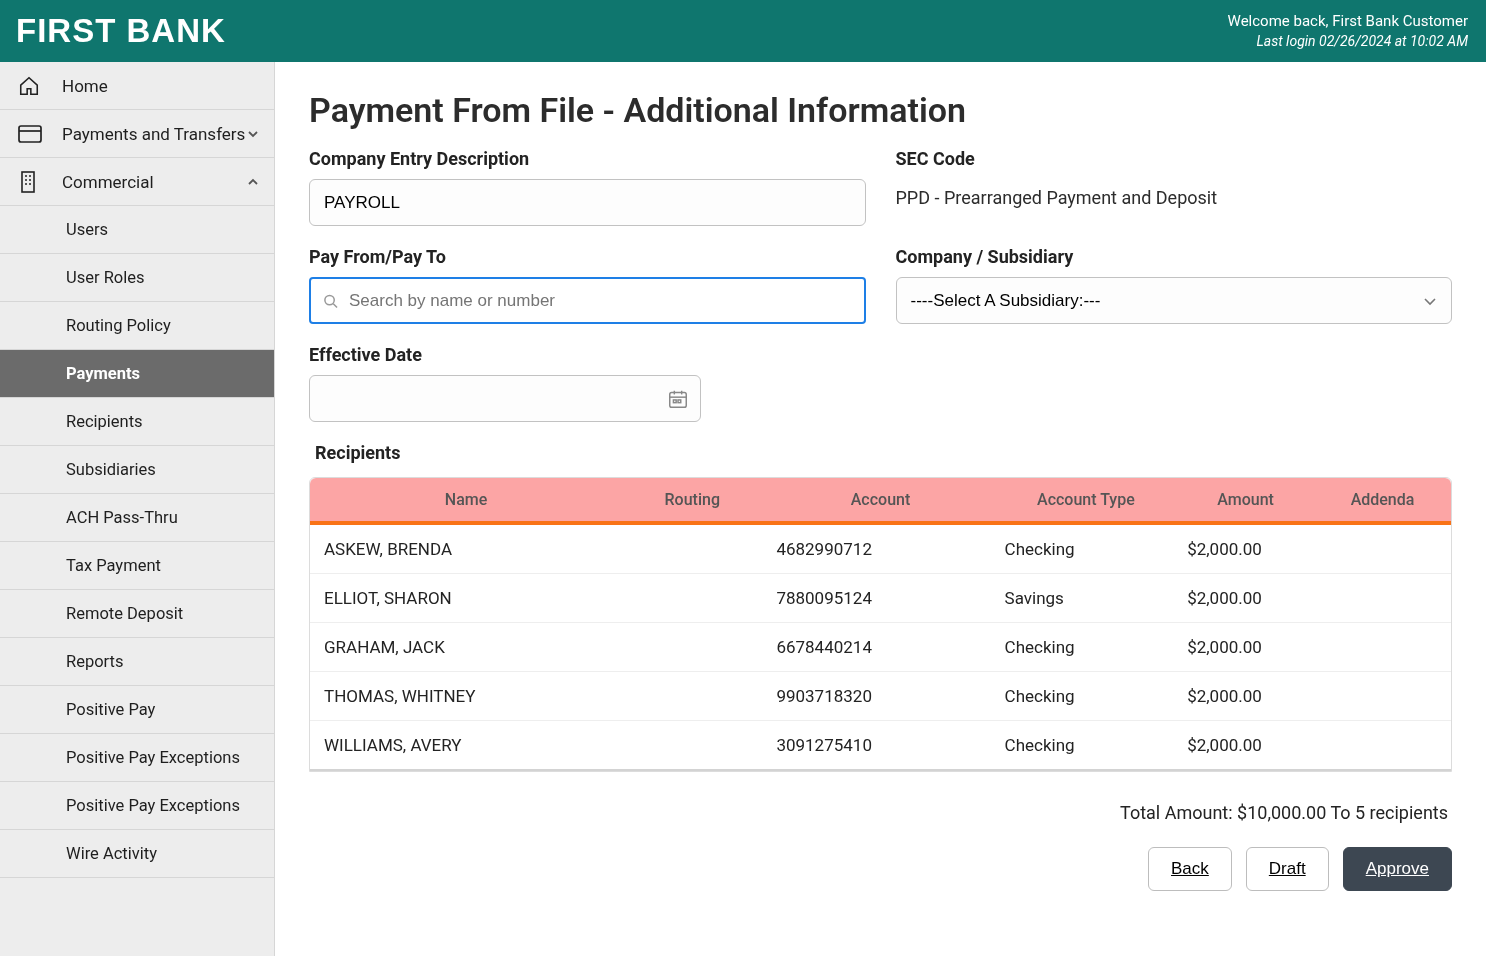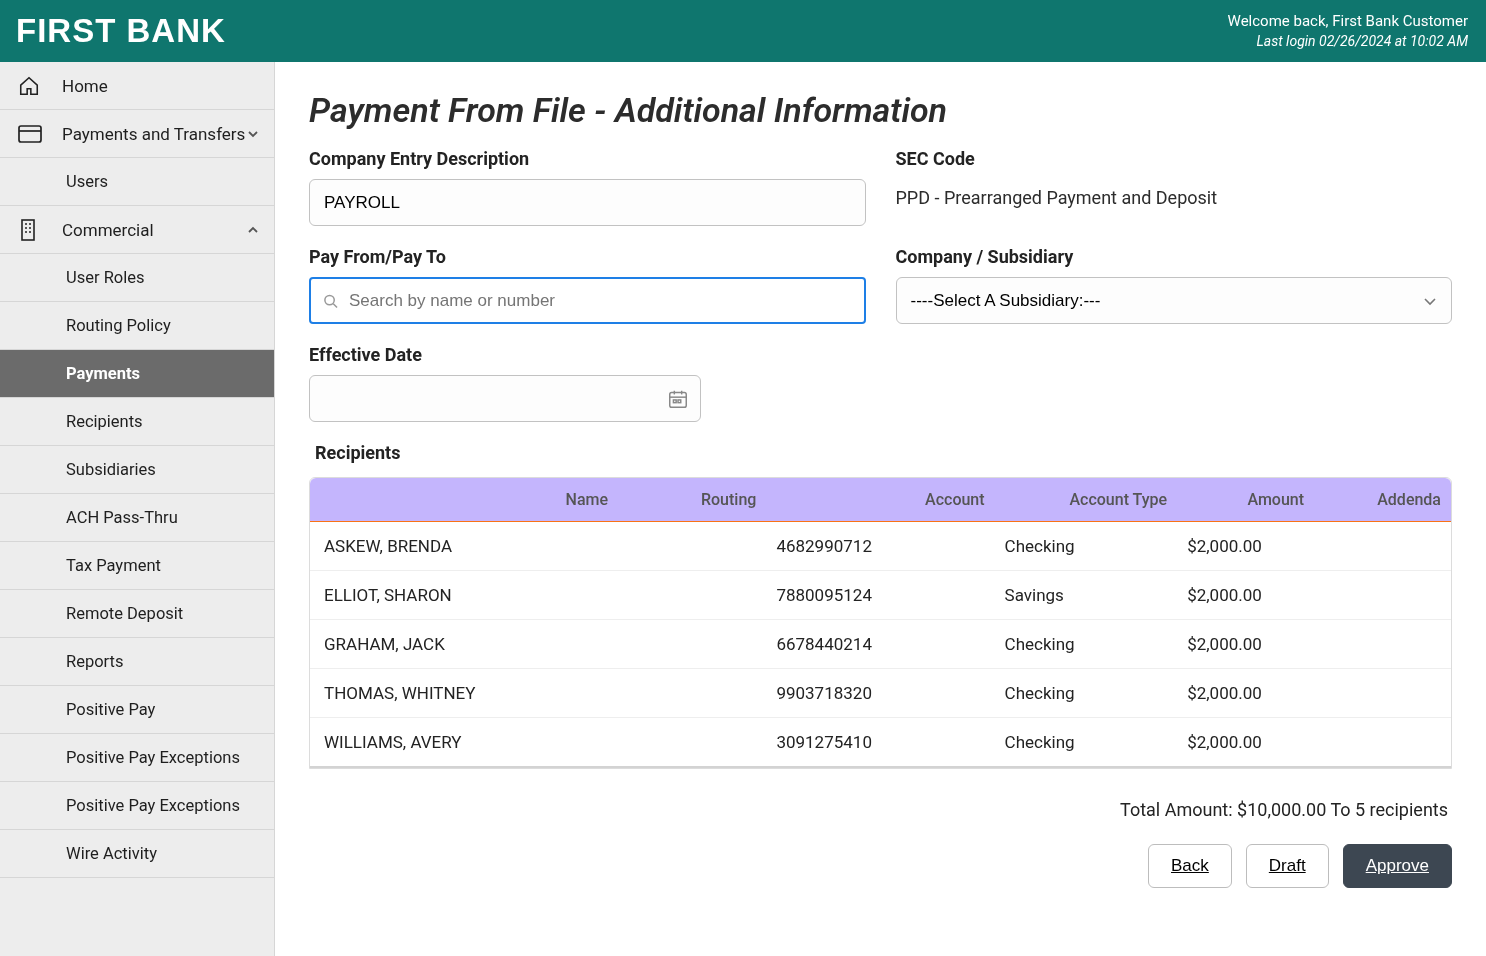--- a/index.html
+++ b/index.html
@@ -9,36 +9,36 @@
 .header-right { text-align:right; font-size:15px; line-height:1.35; }
 .header-right .lastlogin { font-style:italic; font-size:14px; }
 .layout { display:flex; height:calc(100vh - 62px); min-height:894px; }
 .sidebar { width:275px; background:#ededed; border-right:1px solid #d6d6d6; }
 .side-item { display:flex; align-items:center; height:48px; padding:0 14px 0 18px; border-bottom:1px solid #d6d6d6; cursor:pointer; font-size:17px; color:#1f1f1f; }
 .side-item .icon-slot { width:44px; display:flex; align-items:center; }
 .side-item.sub { padding-left:66px; font-size:16.5px; }
 .side-item.active { background:#6b6b6b; color:#fff; }
 .side-item .chev { margin-left:auto; }
 .main { flex:1; padding:28px 34px 30px 34px; overflow:auto; }
-h1.page-title { font-size:34px; font-weight:600; color:#2c2c2c; margin-bottom:18px;font-style:italic; }
+h1.page-title { font-size:34px; font-weight:600; color:#2c2c2c; margin-bottom:18px; }
 .form-grid { display:grid; grid-template-columns: 1fr 1fr; column-gap:30px; row-gap:20px; }
 .field-label { font-weight:700; font-size:18px; margin-bottom:10px; }
 .static-text { font-size:18px; color:#2c2c2c; }
 .text-input { width:100%; height:47px; border:1px solid #c2c2c2; border-radius:6px; padding:0 14px; font-size:17px; background:#fdfdfd; }
 .select-wrap { position:relative; }
 .select-wrap .chev-down { position:absolute; right:14px; top:50%; transform:translateY(-50%); pointer-events:none; color:#666; }
 .search-wrap { position:relative; }
 .search-wrap .search-glyph { position:absolute; left:14px; top:50%; transform:translateY(-50%); color:#888; font-size:14px; }
 .search-input { width:100%; height:47px; border:2.5px solid #1e7fe6; border-radius:4px; padding:0 14px 0 38px; font-size:17px; background:#fff; outline:none; }
 .date-wrap { position:relative; width:392px; }
 .date-input { width:100%; height:47px; border:1px solid #c2c2c2; border-radius:6px; padding:0 46px 0 14px; font-size:17px; background:#fdfdfd; }
 .cal-icon { position:absolute; right:12px; top:50%; transform:translateY(-50%); color:#888; }
 .recipients-title { font-weight:700; font-size:18px; margin:20px 0 14px 6px; }
 .recipients-table { width:100%; border:1px solid #dcdcdc; border-left:1px solid #dcdcdc; border-right:1px solid #dcdcdc; border-radius:6px 6px 0 0; border-collapse:separate; border-spacing:0;}
-.recipients-table thead th { text-align:right; font-weight:500; color:#555; background:#c4b5fd; padding:12px 10px; font-size:16px; border-bottom:1px solid #f97316; }
+.recipients-table thead th { text-align:center; font-weight:500; color:#555; background:#fca5a5; padding:12px 10px; font-size:16px; border-bottom:4px solid #f97316; }
 .recipients-table thead th:first-child { border-top-left-radius:6px; padding-left:14px; }
 .recipients-table thead th:last-child { border-top-right-radius:6px; }
 .recipients-table tbody td { padding:14px 10px; font-size:17px; border-bottom:1px solid #eee; }
 .recipients-table tbody td:first-child { padding-left:14px; }
 .recipients-table tbody tr:last-child td { border-bottom:2px solid #d3d3d3; }
 .total-line { text-align:right; font-size:18px; margin-top:30px; padding-right:4px; }
 .button-row { display:flex; justify-content:flex-end; gap:14px; margin-top:24px; }
 .btn { height:44px; padding:0 22px; border-radius:6px; font-size:17px; cursor:pointer; border:1px solid #bdbdbd; background:#fff;text-decoration:underline; }
 .btn.primary { background:#3d4752; color:#fff; border:1px solid #3d4752; }
 svg { display:block; }
@@ -71,42 +71,42 @@
             <line x1="1" y1="6" x2="23" y2="6"></line>
           </svg>
       </span>
       <span>Payments and Transfers</span>
       <span class="chev">
         <svg width="14" height="14" viewBox="0 0 14 14" fill="none" stroke="#555" stroke-width="1.8">
             <polyline points="3,5 7,9 11,5"></polyline>
           </svg>
       </span>
     </div>
-    <div class="side-item sub">
-        <span>Users</span>
-      </div>
     <div class="side-item">
       <span class="icon-slot">
         <svg width="20" height="22" viewBox="0 0 20 22" fill="none" stroke="#222" stroke-width="1.6">
             <rect x="4" y="1" width="12" height="20"></rect>
             <line x1="7" y1="5" x2="9" y2="5"></line>
             <line x1="11" y1="5" x2="13" y2="5"></line>
             <line x1="7" y1="9" x2="9" y2="9"></line>
             <line x1="11" y1="9" x2="13" y2="9"></line>
             <line x1="7" y1="13" x2="9" y2="13"></line>
             <line x1="11" y1="13" x2="13" y2="13"></line>
           </svg>
       </span>
       <span>Commercial</span>
       <span class="chev">
         <svg width="14" height="14" viewBox="0 0 14 14" fill="none" stroke="#555" stroke-width="1.8">
             <polyline points="3,9 7,5 11,9"></polyline>
           </svg>
       </span>
     </div>
+    <div class="side-item sub">
+        <span>Users</span>
+      </div>
     <div class="side-item sub">
         <span>User Roles</span>
       </div>
     <div class="side-item sub">
         <span>Routing Policy</span>
       </div>
     <div class="side-item sub active">
         <span style="font-weight:700">Payments</span>
       </div>
     <div class="side-item sub">

